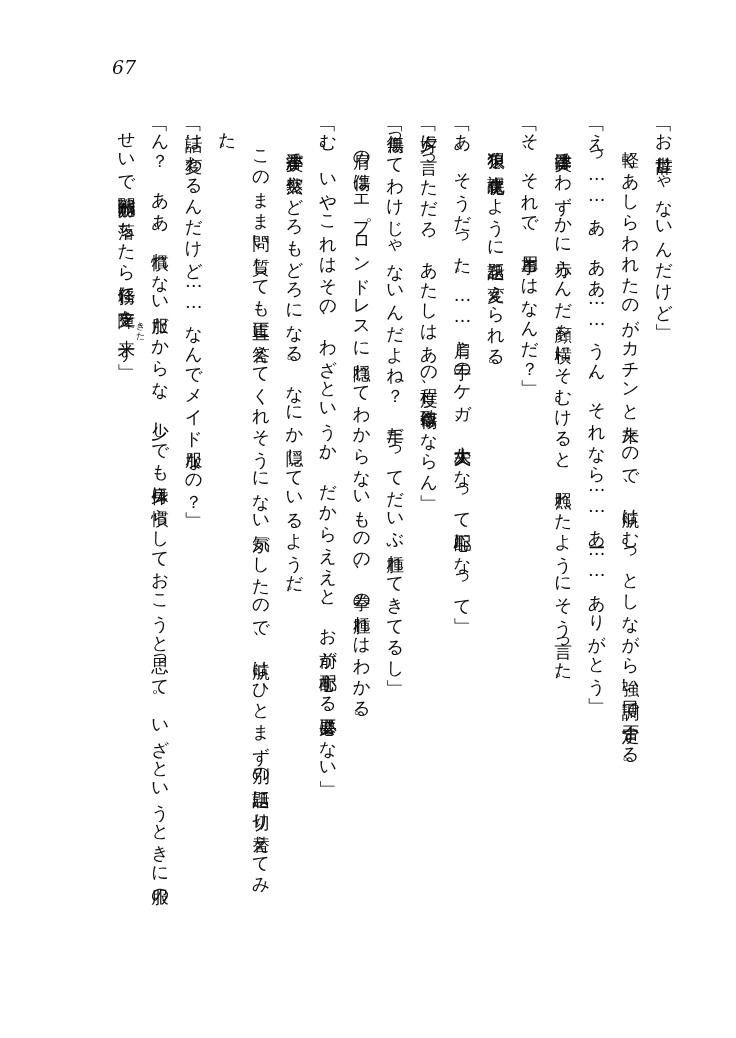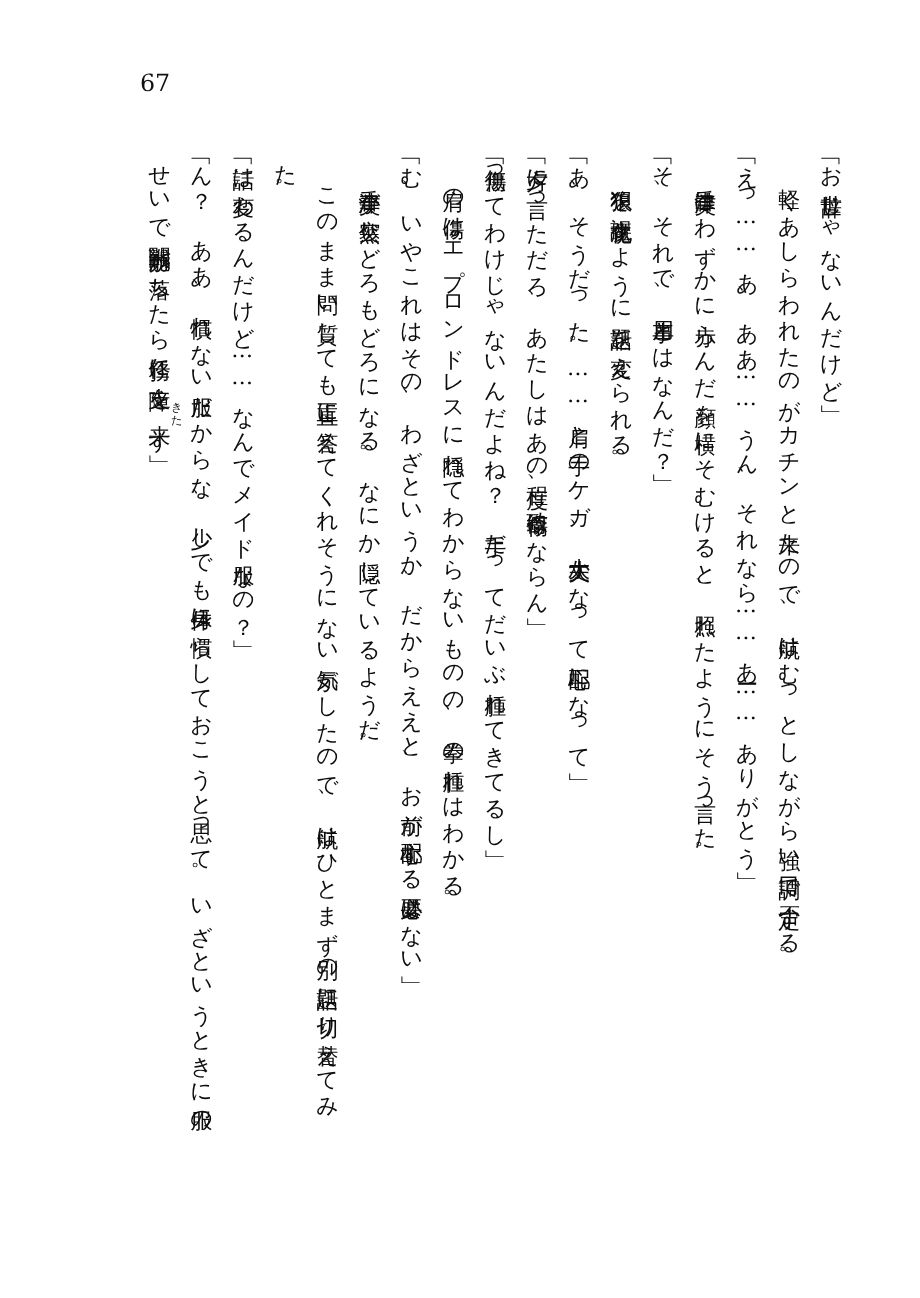--- a/index.html
+++ b/index.html
@@ -21,20 +21,21 @@
     background: #ffffff;
   }
   .page-number {
     position: absolute;
     top: 56px;
     left: 112px;
     font-size: 19px;
     font-family: "DejaVu Serif", "Liberation Serif", serif;
     color: #111111;
     letter-spacing: 0;
+    font-style: italic;
   }
   
   .text-body {
     position: absolute;
     top: 120px;
     left: 60px;
     width: 620px;
     height: 790px;
     writing-mode: vertical-rl;
     text-orientation: upright;

